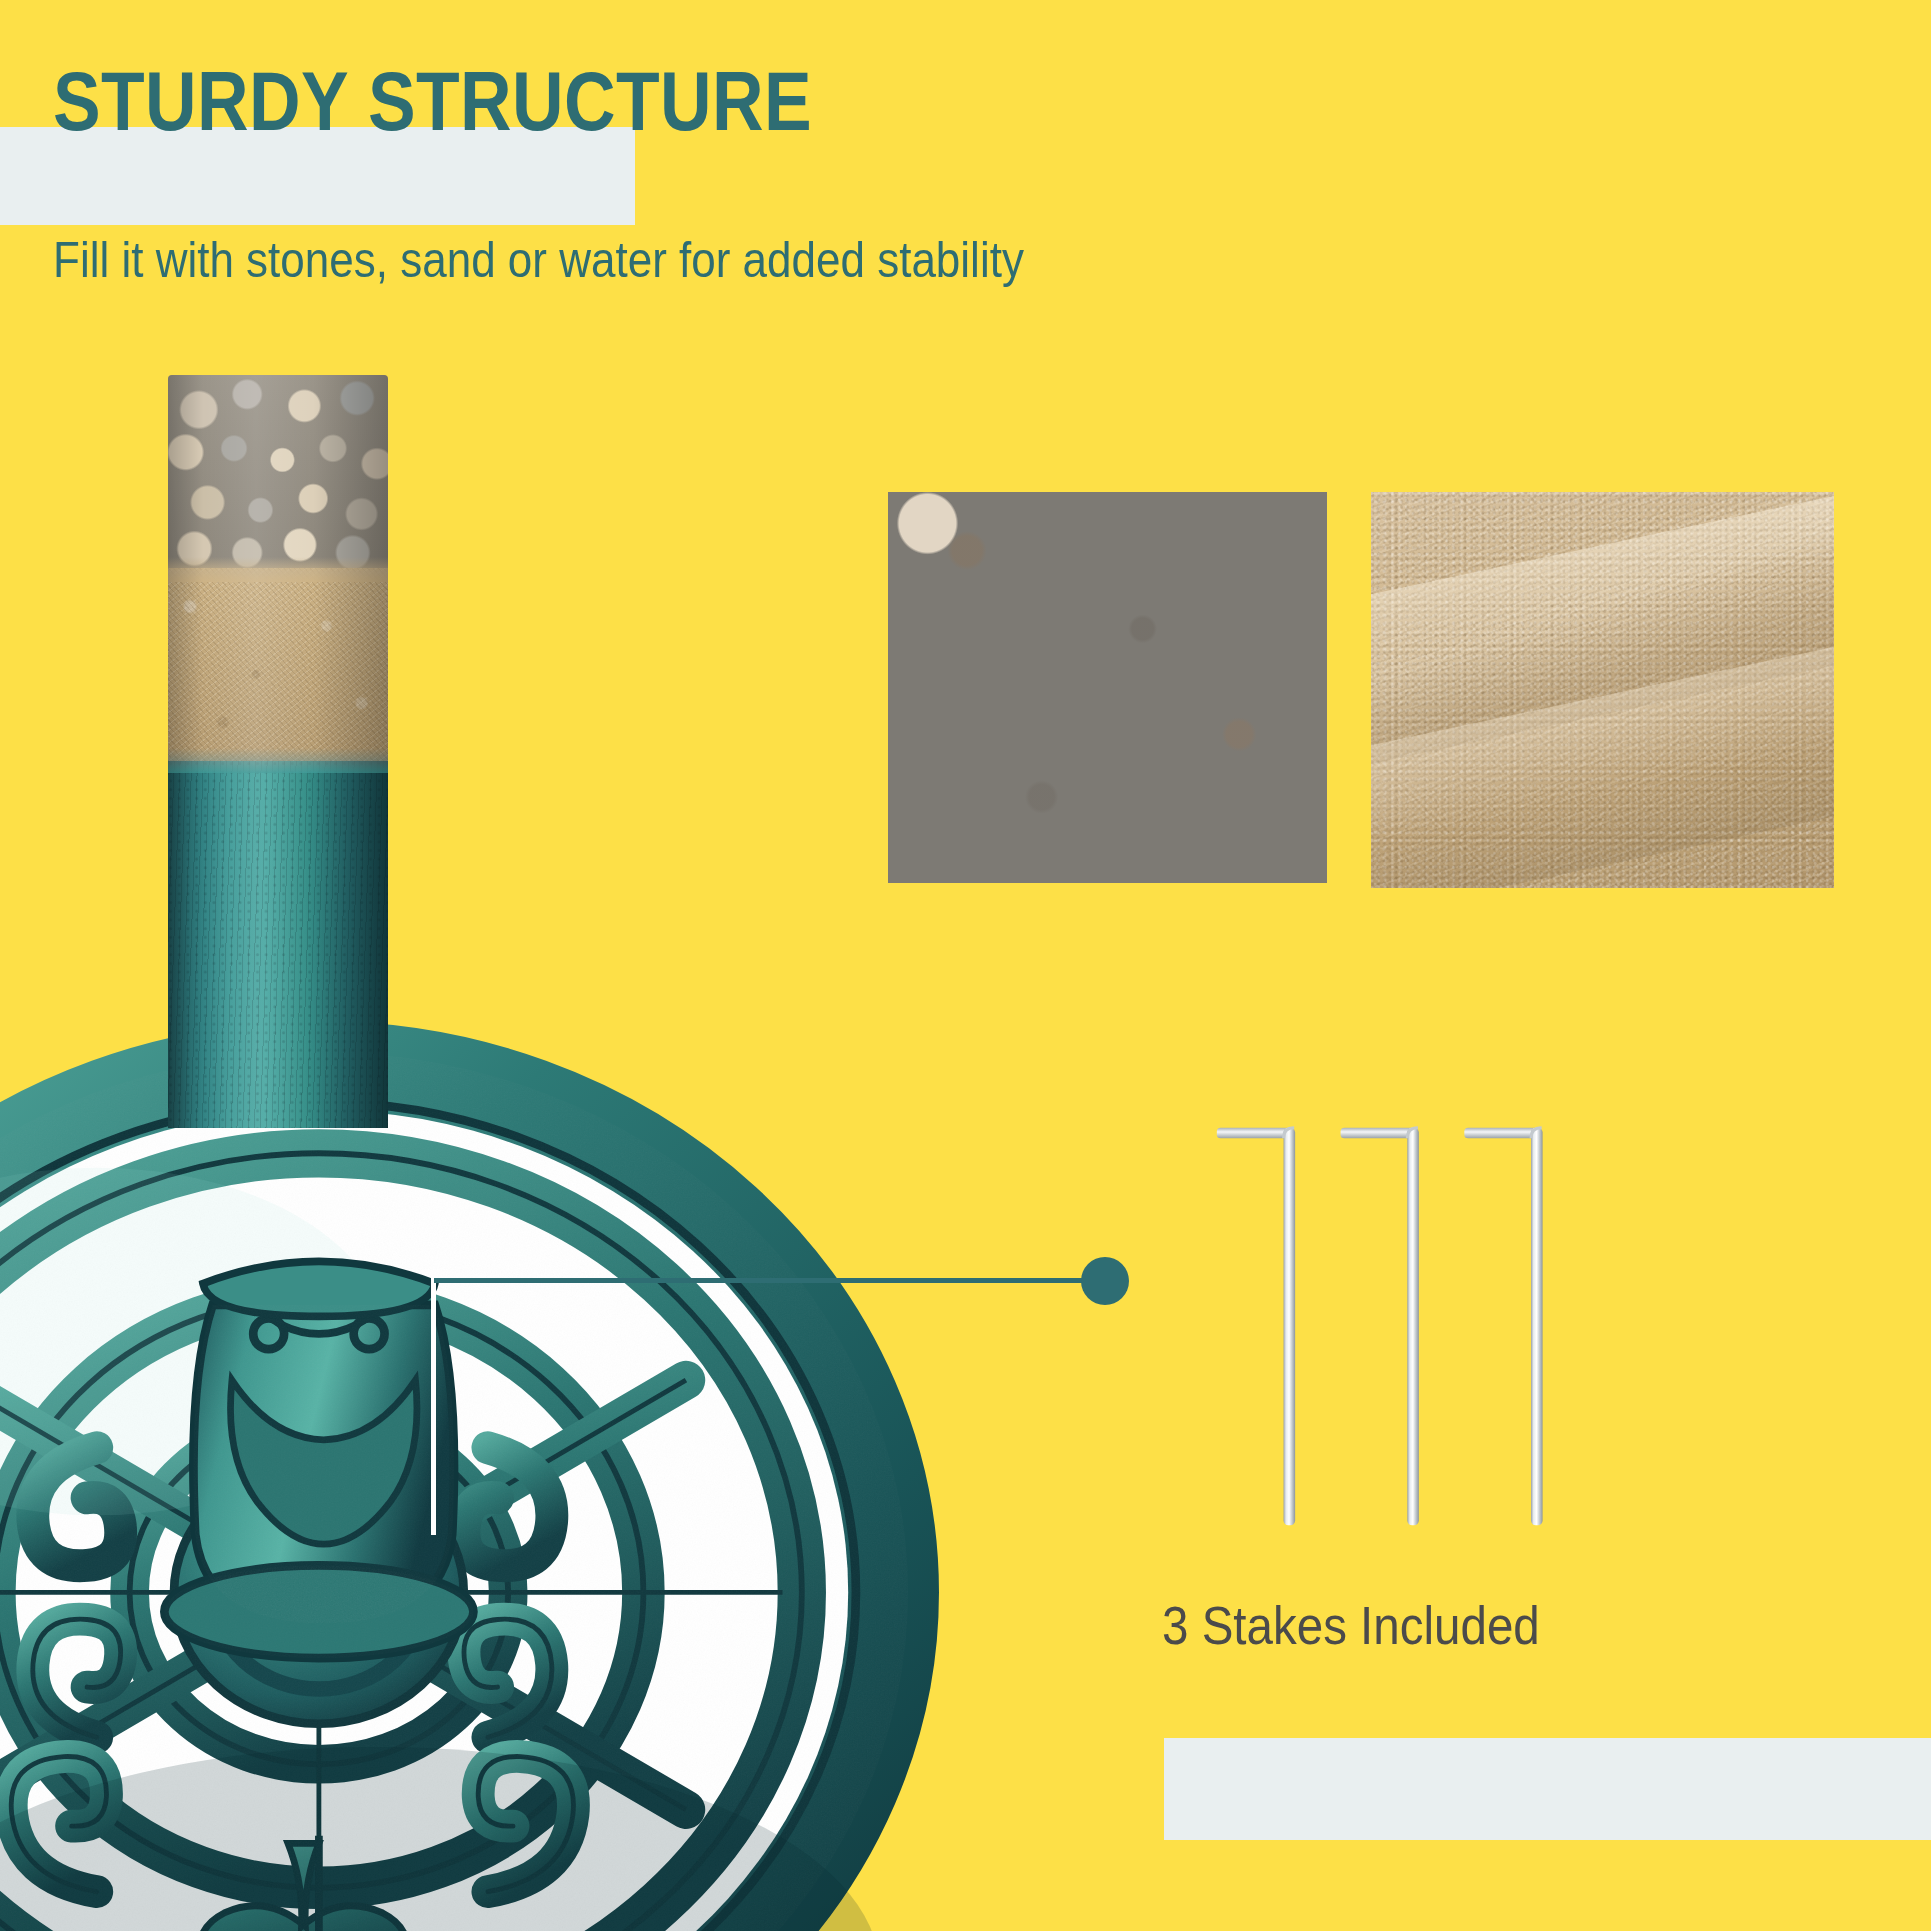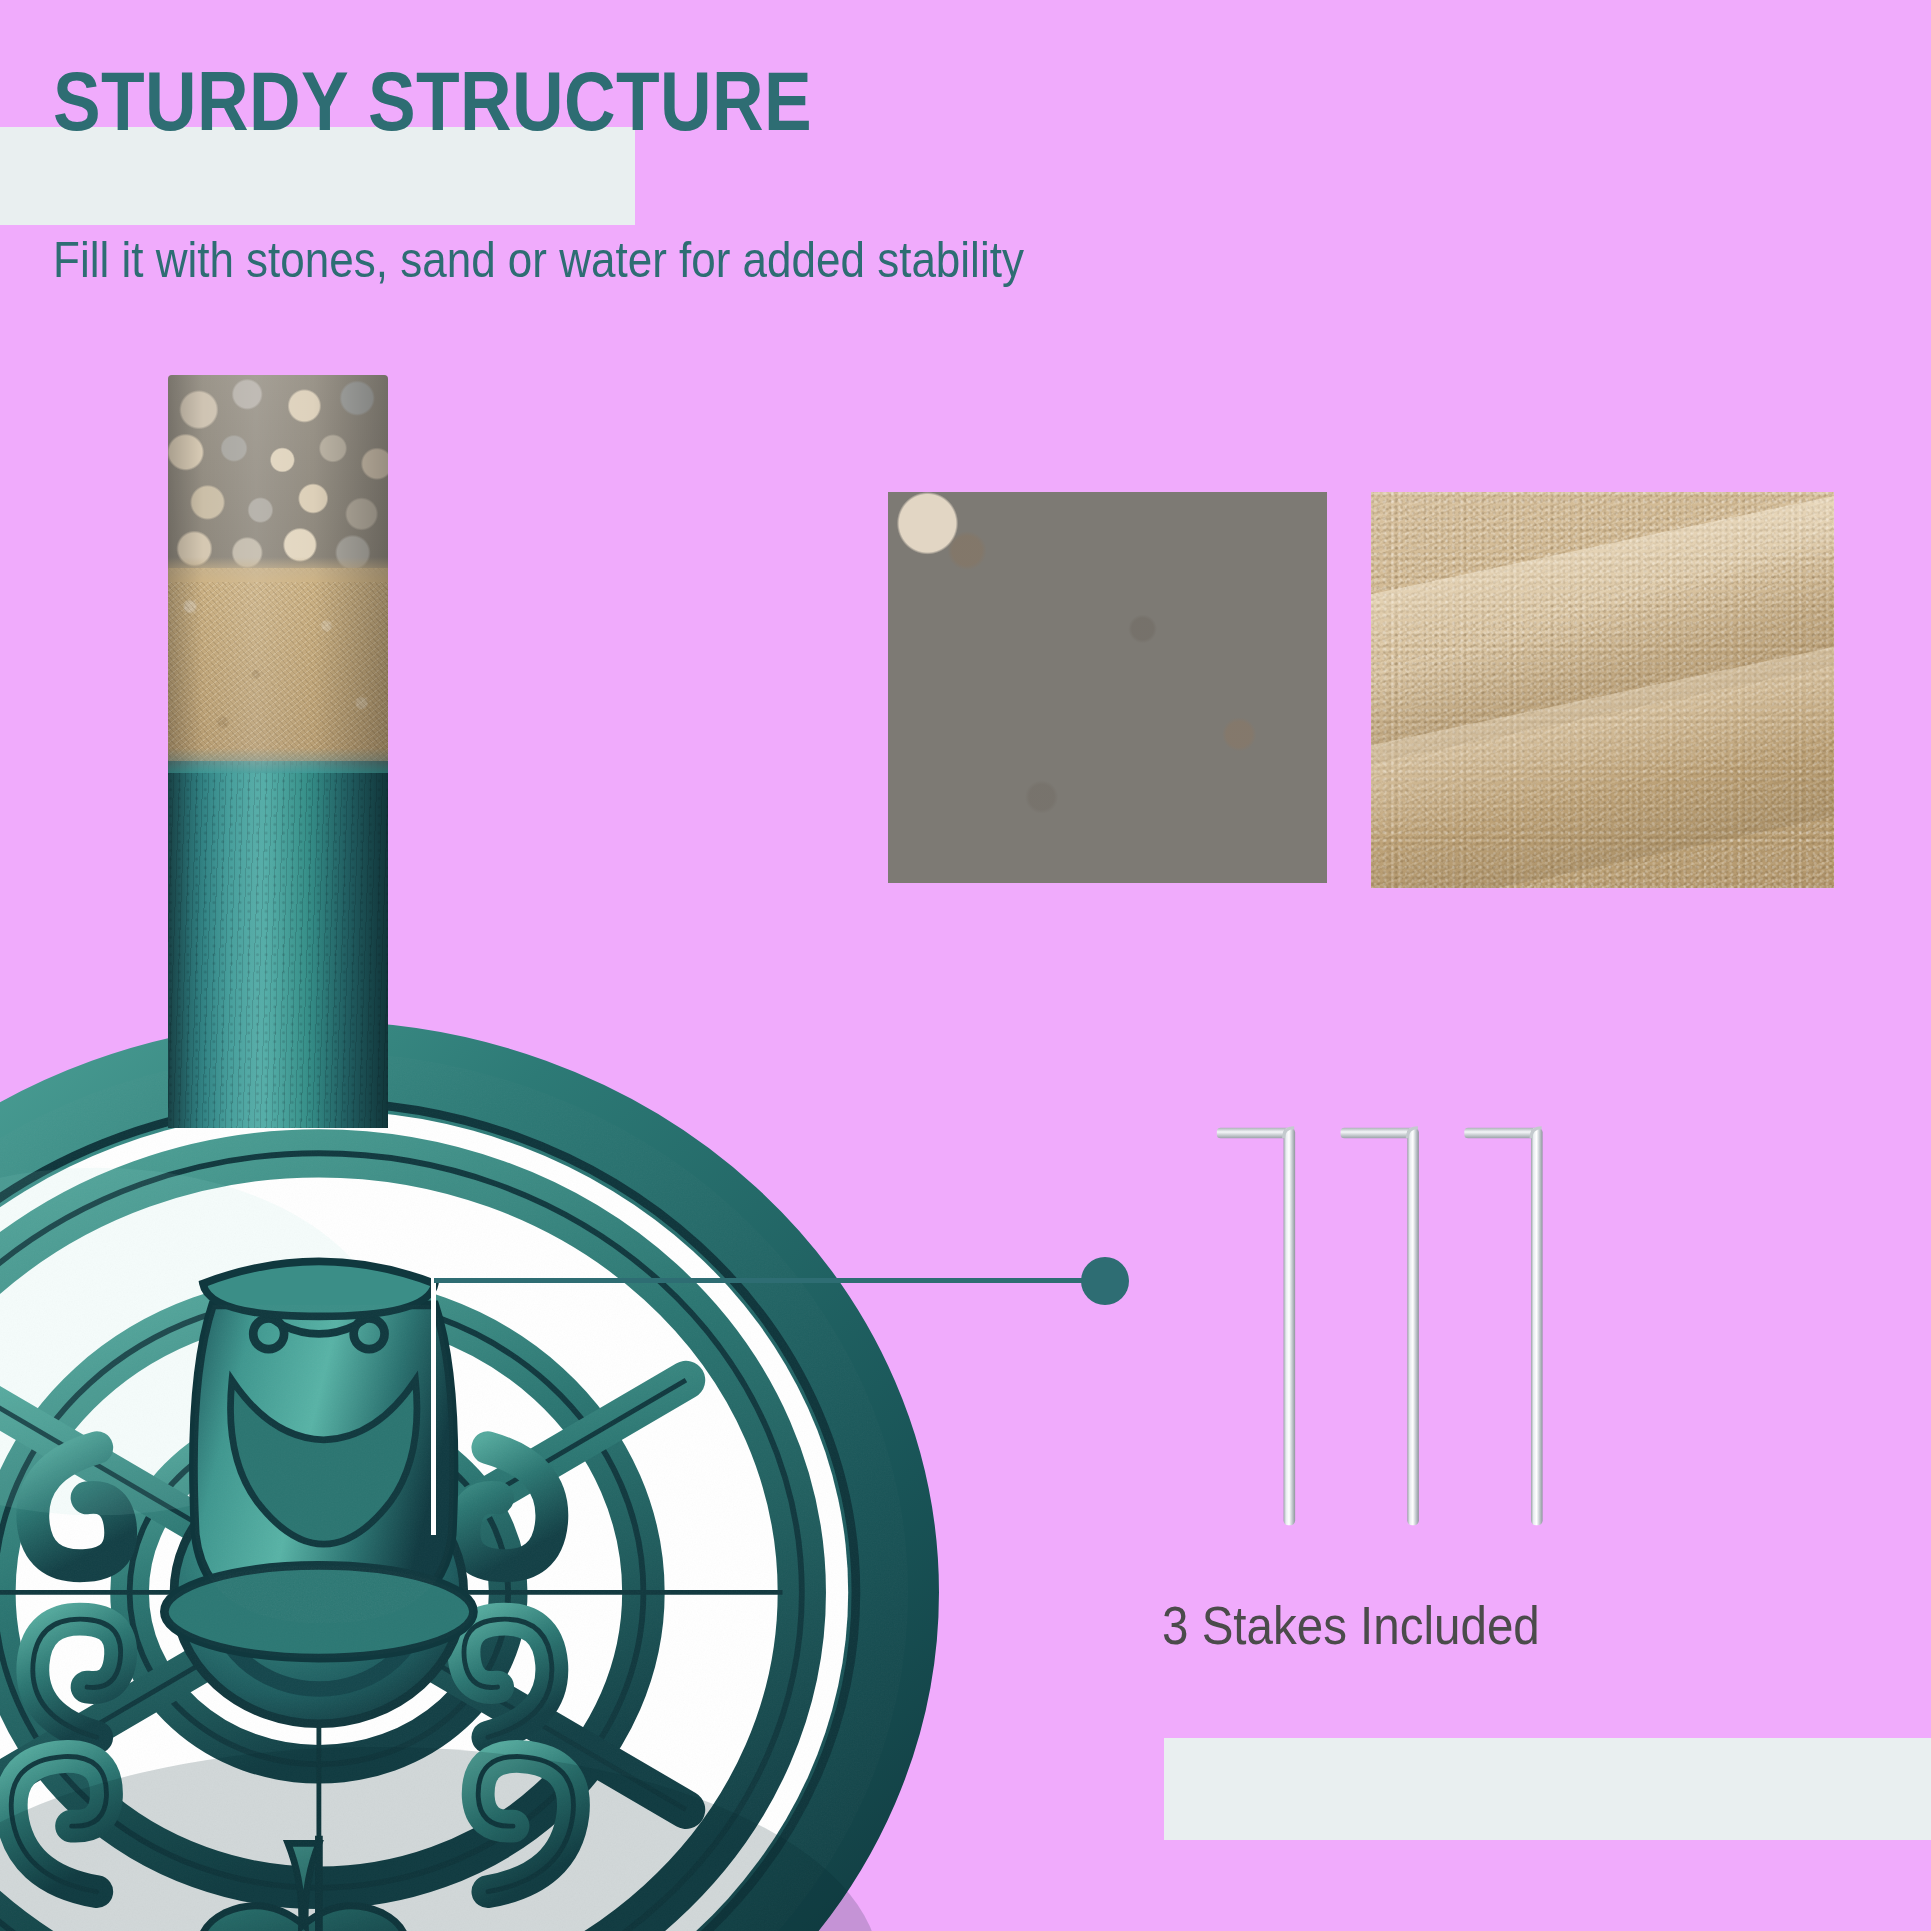--- a/index.html
+++ b/index.html
@@ -7,21 +7,21 @@
     padding: 0;
     background: #ffffff;
   }
   body {
     font-family: "Liberation Sans", sans-serif;
   }
   #stage {
     position: relative;
     width: 1931px;
     height: 1931px;
-    background: #f0abfc;
+    background: #fde047;
     overflow: hidden;
   }
 
   
   .band {
     position: absolute;
     background: #e9eff0;
   }
   #band-title {
     left: 0;

